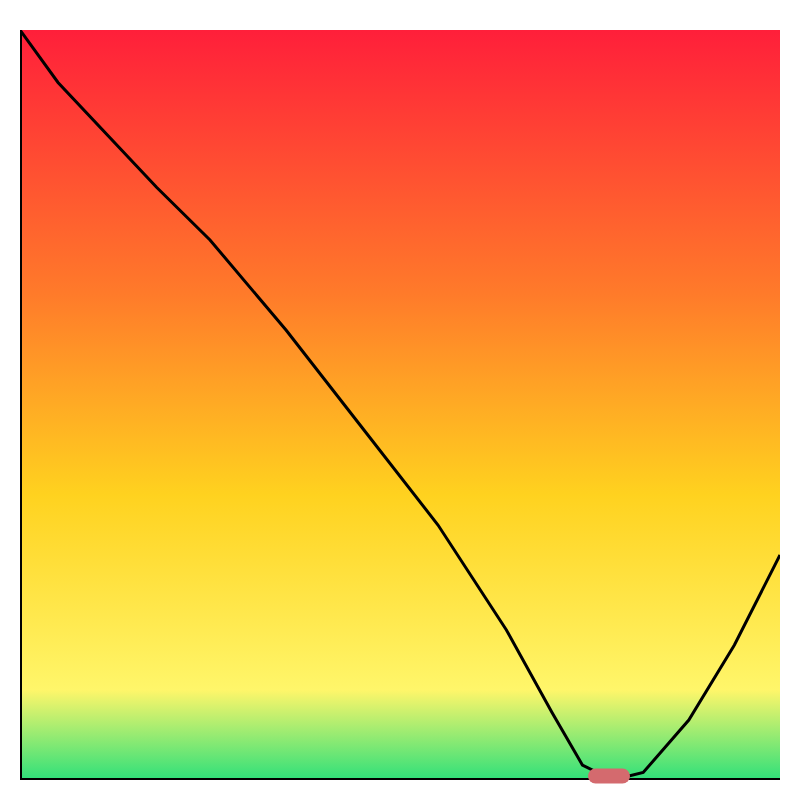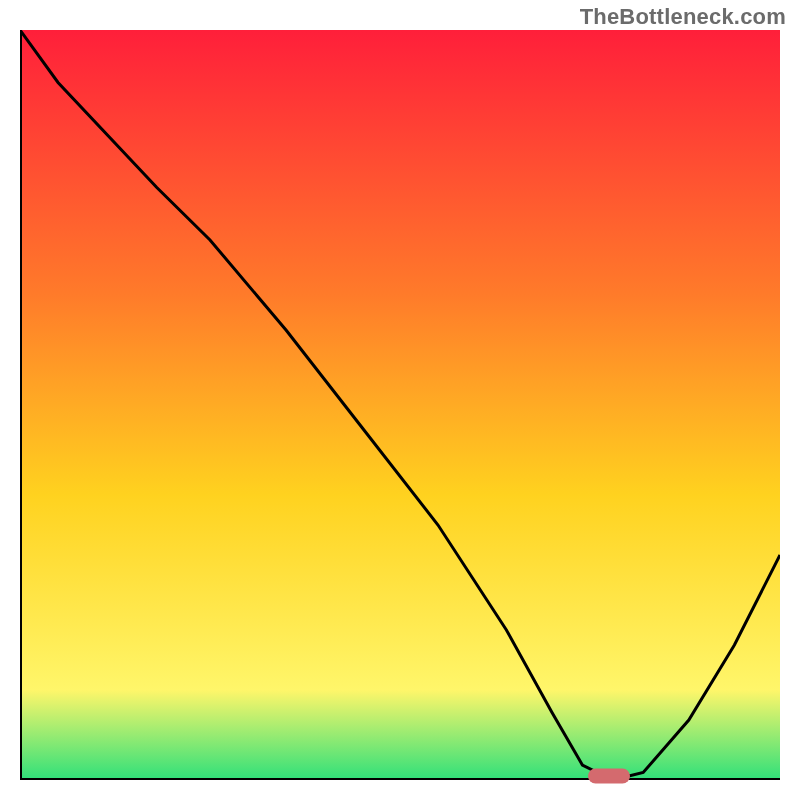--- a/index.html
+++ b/index.html
@@ -42,21 +42,20 @@
     height: 15px;
     border-radius: 8px;
     background: #d46a6e;
     transform: translate(-50%, -50%);
   }
 </style>
 </head>
 <body>
 
 <div class="frame">
-  <div class="watermark">TheBottleneck.com</div>
 
   <div class="plot">
     <svg viewBox="0 0 760 750" preserveAspectRatio="none">
       <defs>
         <linearGradient id="bg-grad" x1="0" y1="0" x2="0" y2="1">
           <stop offset="0" stop-color="#ff1f3a"></stop>
           <stop offset="0.35" stop-color="#ff7a2a"></stop>
           <stop offset="0.62" stop-color="#ffd21f"></stop>
           <stop offset="0.88" stop-color="#fff66a"></stop>
           <stop offset="1" stop-color="#2fe07a"></stop>

